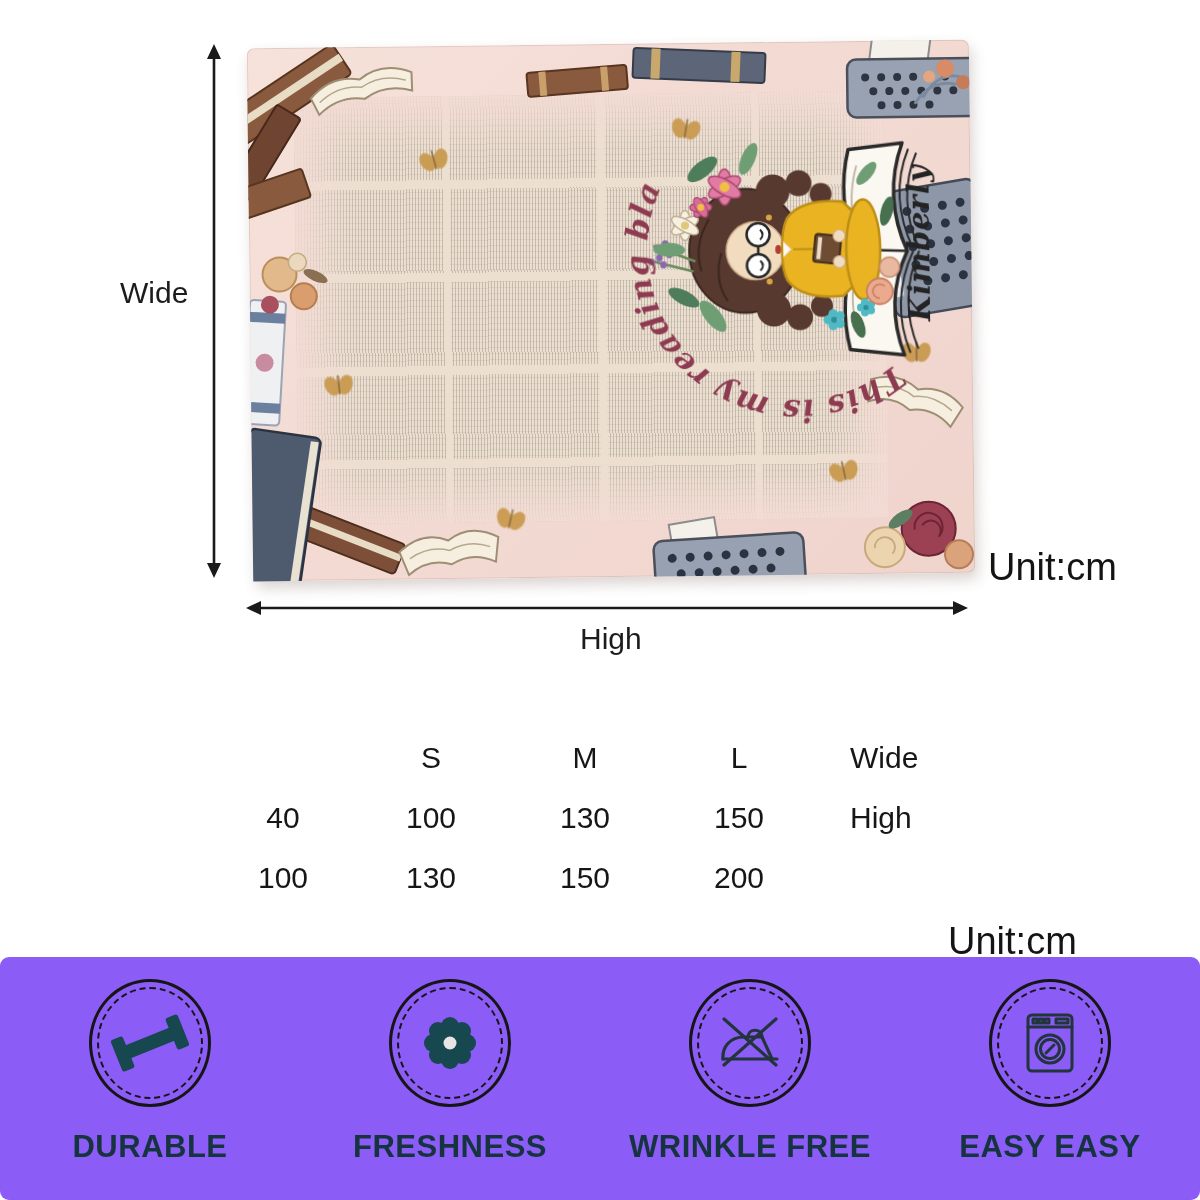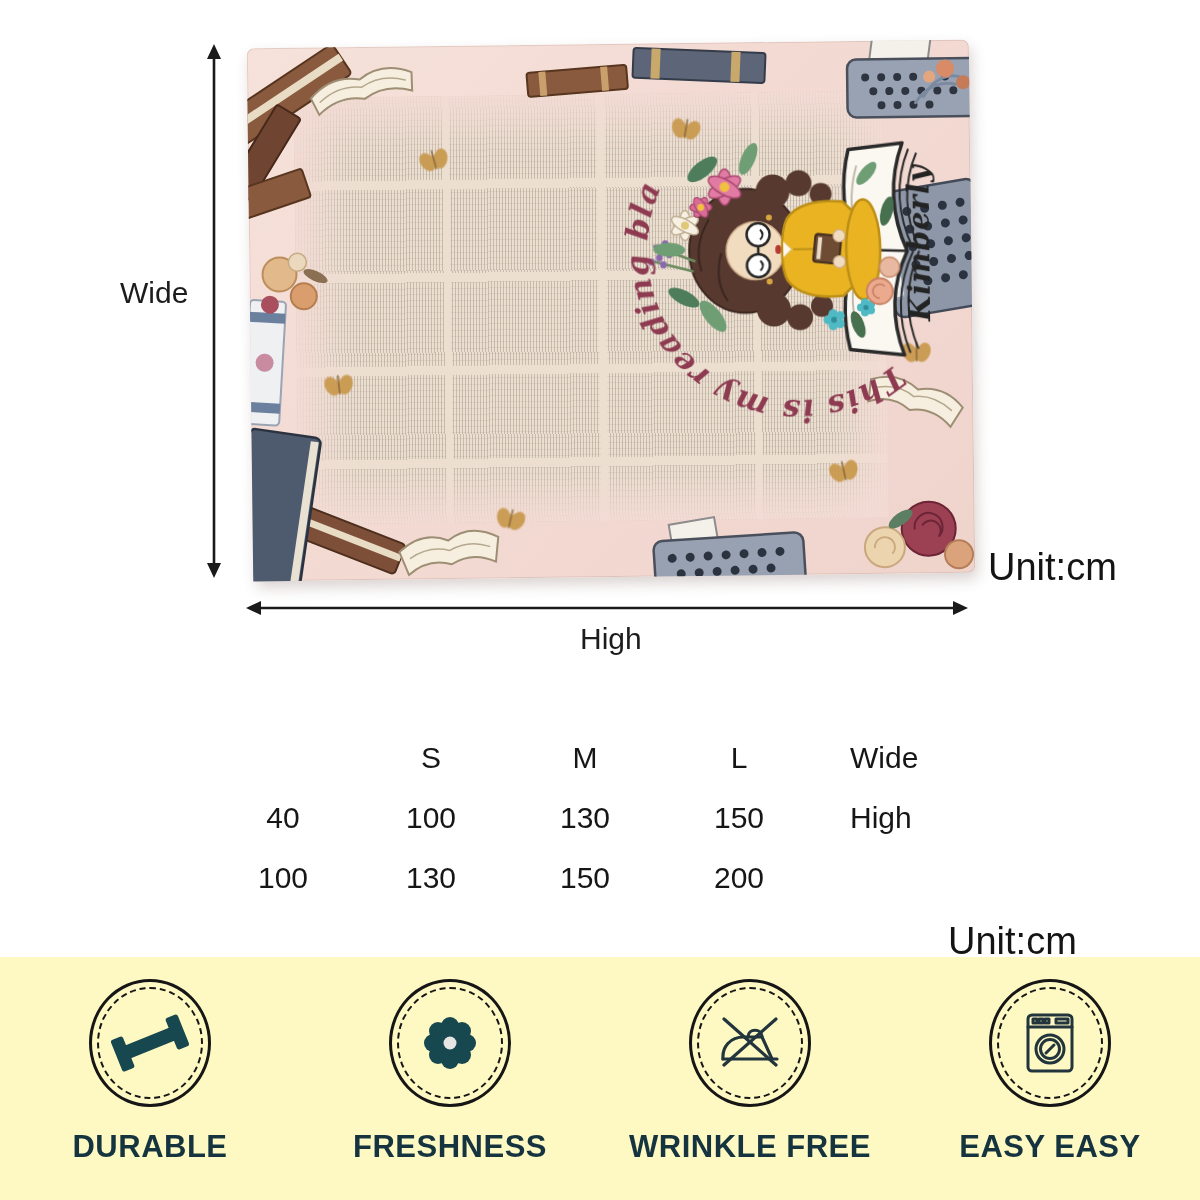--- a/index.html
+++ b/index.html
@@ -23,22 +23,22 @@
   .arrow{position:absolute;}
   .dim-label{position:absolute;font-size:30px;color:#1c1c1c;}
   .unit{position:absolute;font-size:38px;color:#141414;}
   
   .size-table{position:absolute;left:212px;top:728px;width:760px;
               display:grid;grid-template-columns:142px repeat(4,154px);grid-auto-rows:60px;
               font-size:30px;color:#161616;}
   .size-table .cell{display:flex;align-items:center;justify-content:center;}
   .size-table .rowlab{justify-content:flex-start;padding-left:34px;}
   
-  .features{position:absolute;left:0;top:957px;width:1200px;height:243px;background:#fef9c3;
-            display:flex;align-items:flex-start;justify-content:space-around;padding-top:22px;box-sizing:border-box;}
+  .features{position:absolute;left:0;top:957px;width:1200px;height:243px;background:#8b5cf6;
+            display:flex;align-items:flex-start;justify-content:space-around;padding-top:22px;box-sizing:border-box;border-radius:9px;}
   .feature{width:280px;display:flex;flex-direction:column;align-items:center;}
   .fcircle{width:116px;height:122px;border-radius:50%;border:3px solid #161616;
            display:flex;align-items:center;justify-content:center;position:relative;}
   .fcircle .dash{position:absolute;inset:5px;border-radius:50%;border:2px dashed #161616;}
   .flabel{margin-top:22px;font-size:31px;font-weight:bold;letter-spacing:.5px;color:#16343f;}
 </style>
 </head>
 <body>
 
 <div class="canvas">

